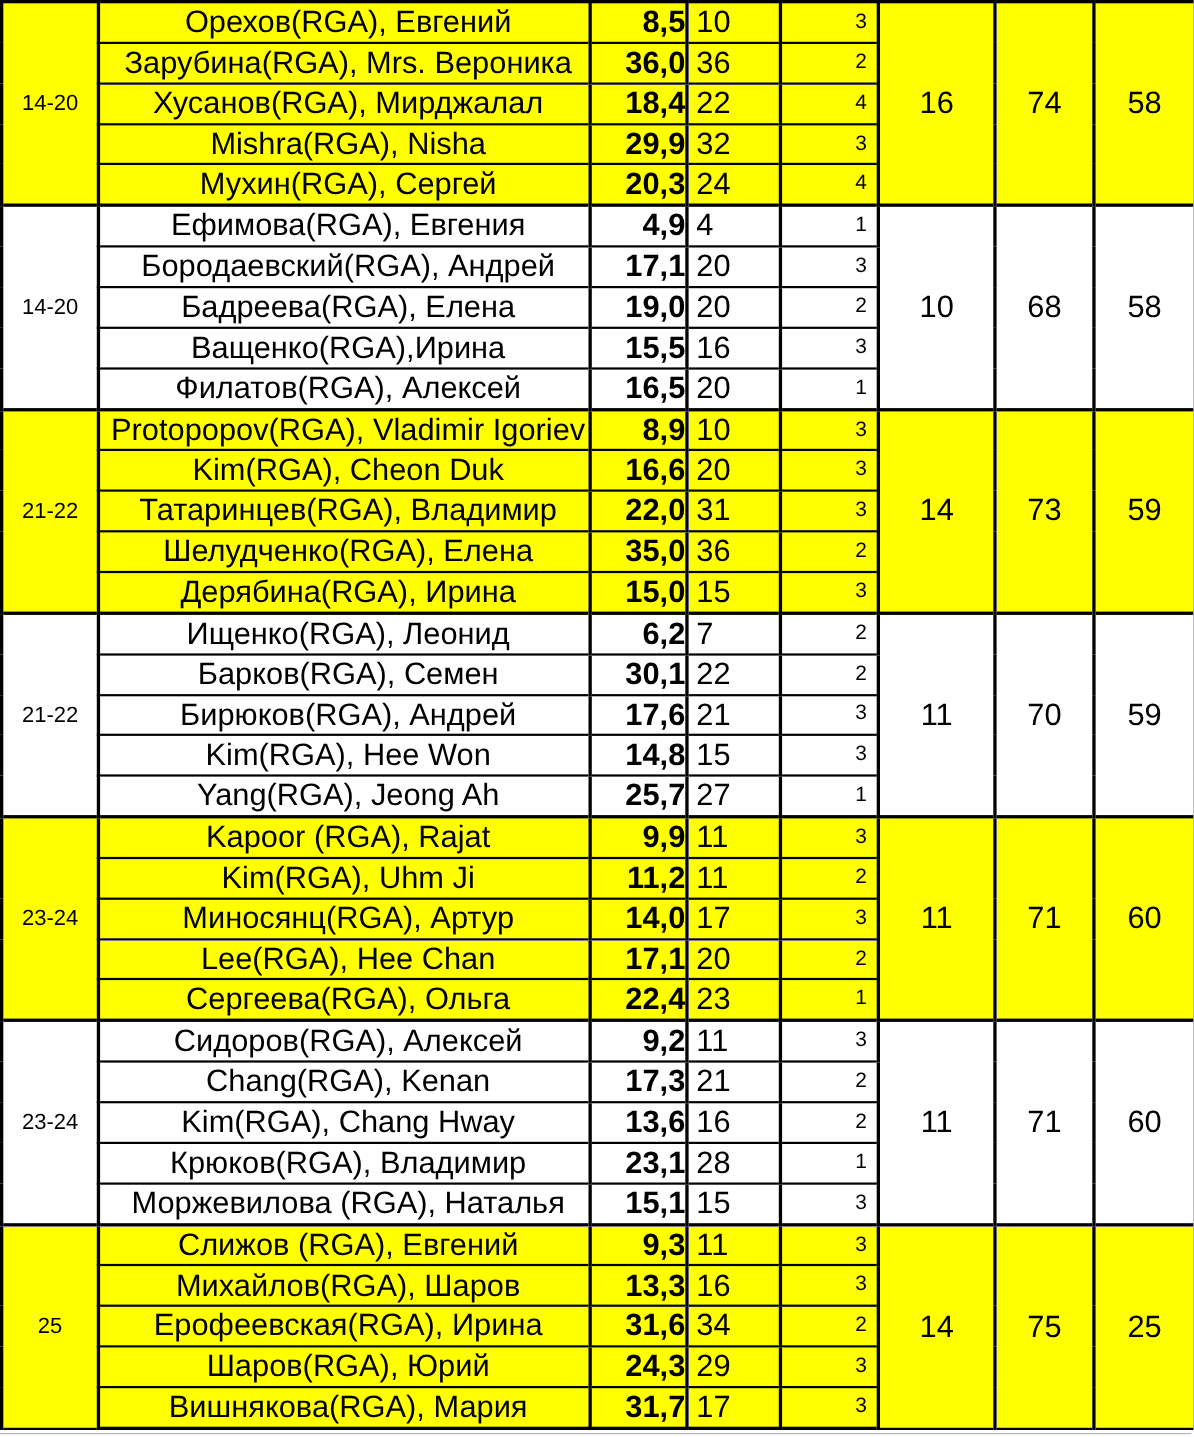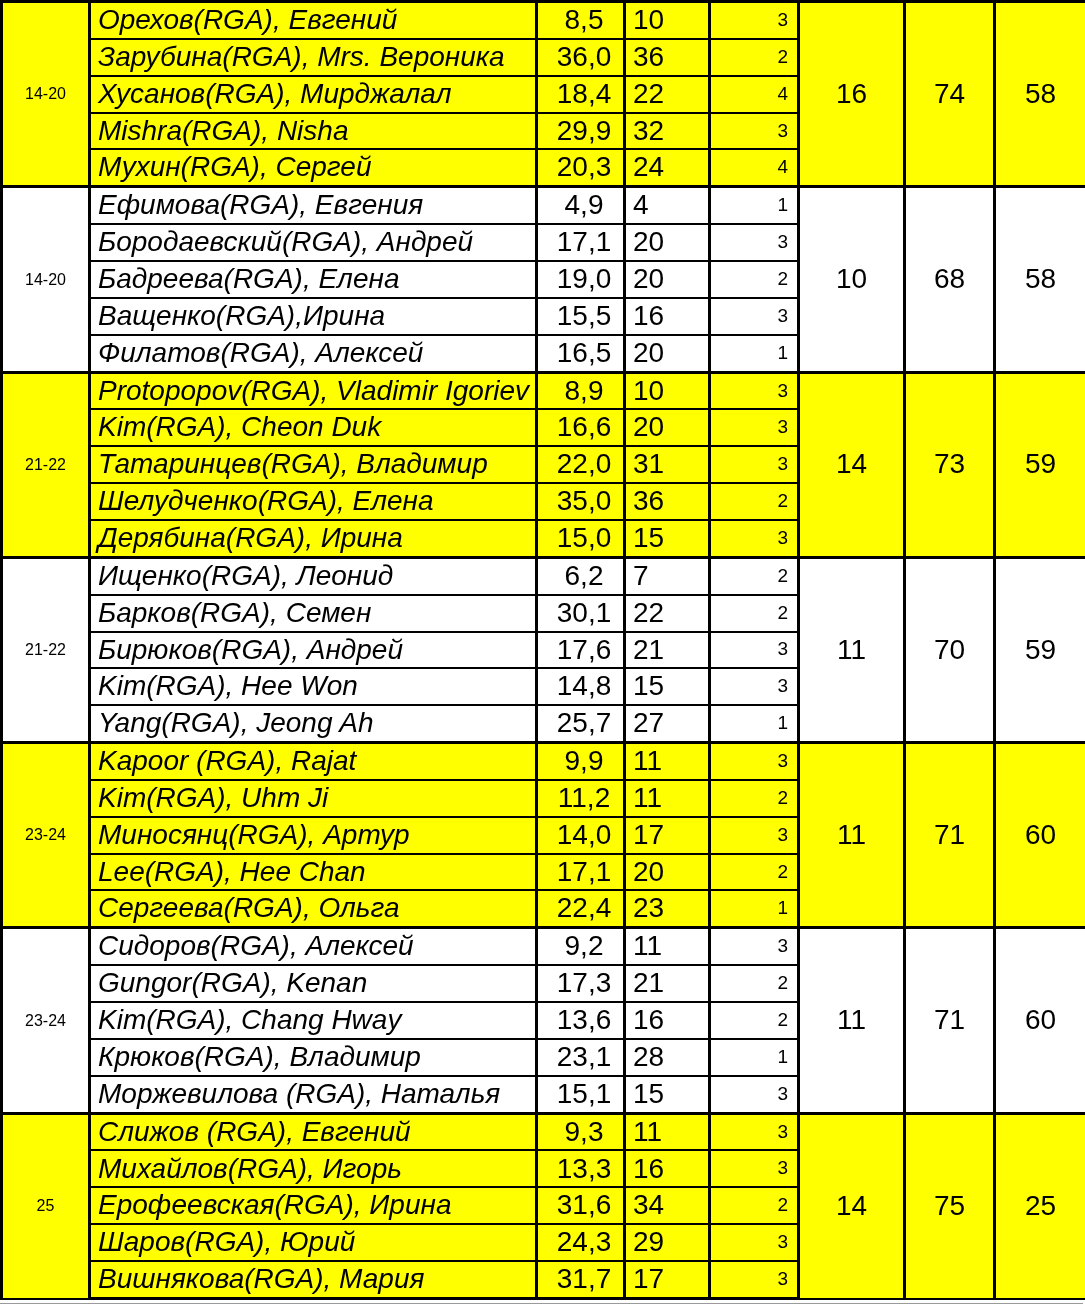--- a/index.html
+++ b/index.html
@@ -25,25 +25,25 @@
     white-space: nowrap;
     vertical-align: middle;
     color: #000000;
     font-size: 28px;
     line-height: 1.1;
   }
   tr.gstart td { border-top-width: 3px; }
   tr.glast td  { border-bottom-width: 3px; }
 
   td.glabel {
-    font-size: 16px;
+    font-size: 20px;
     text-align: center;
   }
-  td.name  { text-align: left;  padding-left: 7px; font-style: italic; }
-  td.v1    { text-align: center;  padding-left: 7px; }
+  td.name  { text-align: center;  padding-left: 7px; }
+  td.v1    { text-align: right;  padding-left: 7px; font-weight: bold; }
   td.v2    { text-align: left;  padding-left: 7px; }
   td.v3    { text-align: right; padding-right: 9px; font-size: 19px; }
   td.total { text-align: center; }
 
   .hl    { background: #FFFF00; }
   .plain { background: #FFFFFF; }
 
   .bottom-gap      { height: 3px; background: #ffffff; }
   .bottom-hairline { height: 1px; background: #9a9a9a; margin-right: 2px; }
   .bottom-white    { height: 2px; background: #ffffff; }
@@ -237,21 +237,21 @@
         <td class="glabel plain" rowspan="5">23-24</td>
         <td class="name plain">Сидоров(RGA), Алексей</td>
         <td class="v1 plain">9,2</td>
         <td class="v2 plain">11</td>
         <td class="v3 plain">3</td>
         <td class="total plain" rowspan="5">11</td>
         <td class="total plain" rowspan="5">71</td>
         <td class="total plain" rowspan="5">60</td>
       </tr>
       <tr>
-        <td class="name plain">Gungor(RGA), Kenan</td>
+        <td class="name plain">Chang(RGA), Kenan</td>
         <td class="v1 plain">17,3</td>
         <td class="v2 plain">21</td>
         <td class="v3 plain">2</td>
       </tr>
       <tr>
         <td class="name plain">Kim(RGA), Chang Hway</td>
         <td class="v1 plain">13,6</td>
         <td class="v2 plain">16</td>
         <td class="v3 plain">2</td>
       </tr>
@@ -271,21 +271,21 @@
         <td class="glabel hl" rowspan="5">25</td>
         <td class="name hl">Слижов (RGA), Евгений</td>
         <td class="v1 hl">9,3</td>
         <td class="v2 hl">11</td>
         <td class="v3 hl">3</td>
         <td class="total hl" rowspan="5">14</td>
         <td class="total hl" rowspan="5">75</td>
         <td class="total hl" rowspan="5">25</td>
       </tr>
       <tr>
-        <td class="name hl">Михайлов(RGA), Игорь</td>
+        <td class="name hl">Михайлов(RGA), Шаров</td>
         <td class="v1 hl">13,3</td>
         <td class="v2 hl">16</td>
         <td class="v3 hl">3</td>
       </tr>
       <tr>
         <td class="name hl">Ерофеевская(RGA), Ирина</td>
         <td class="v1 hl">31,6</td>
         <td class="v2 hl">34</td>
         <td class="v3 hl">2</td>
       </tr>

